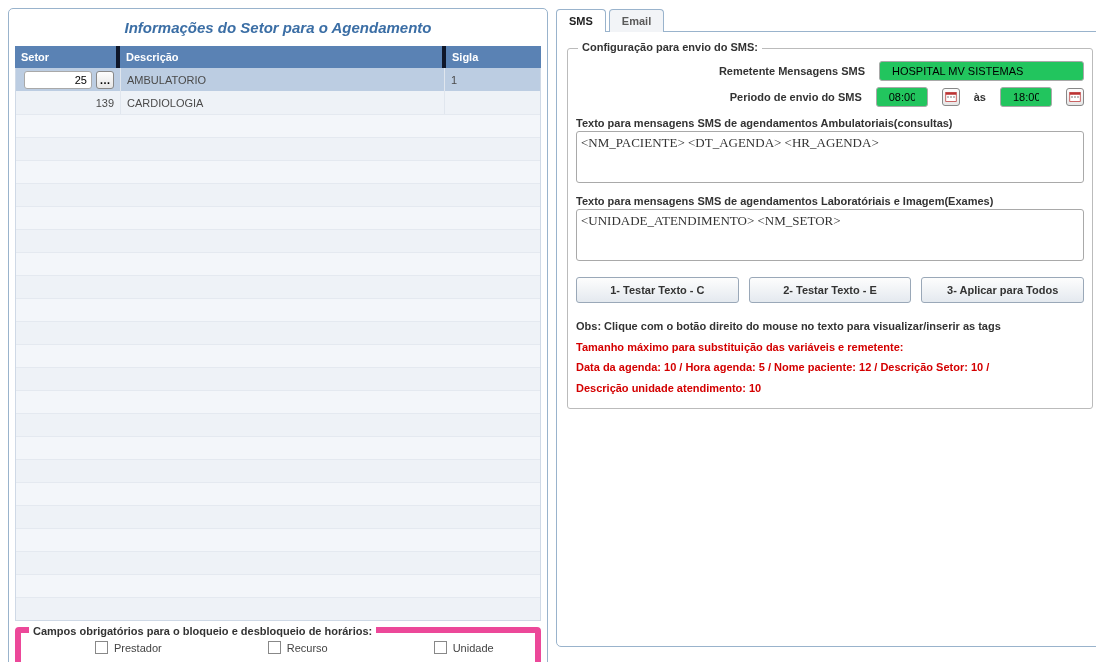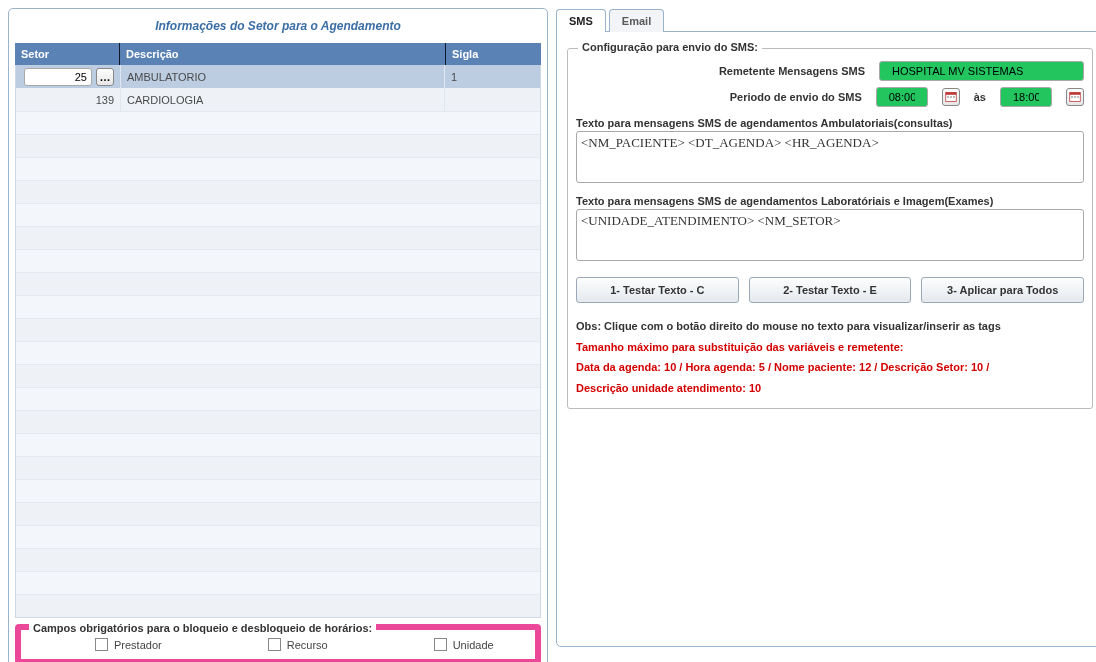--- a/index.html
+++ b/index.html
@@ -1,21 +1,21 @@
 <!DOCTYPE html>
 <html><head>
 <meta charset="utf-8">
 <style>
   * { box-sizing: border-box; font-family: Verdana, Geneva, sans-serif; font-size: 11px; }
   body { margin: 0; padding: 8px; background: #fff; color: #333; }
   .wrap { display: flex; gap: 8px; width: 1096px; }
   .left { width: 540px; border: 1px solid #99b3cc; border-radius: 5px; padding: 4px 6px 6px 6px; display: flex; flex-direction: column; }
-  .left-title { text-align: center; font-style: italic; font-weight: bold; color: #3b6ea5; padding: 6px 0 10px 0; font-size: 12px; }
+  .left-title { text-align: center; font-style: italic; font-weight: bold; color: #3b6ea5; padding: 6px 0 10px 0; font-size: 15px; }
   .grid-head { display: flex; background: #5a82b4; color: #fff; }
-  .gh-cell { padding: 5px 6px; font-weight: bold; border-right: 1px solid #0f172a; }
+  .gh-cell { padding: 5px 6px; font-weight: bold; border-right: 4px solid #0f172a; }
   .gh-setor { width: 105px; }
   .gh-desc { flex: 1; }
   .gh-sigla { width: 95px; border-right: none; }
   .grid-body { flex: 1; border: 1px solid #cfd9e6; border-top: none; background: #eef2f7; overflow: hidden; }
   .grid-row { display: flex; height: 23px; align-items: center; }
   .grid-row.sel { background: #bccde2; }
   .grid-row.alt { background: #f3f6fa; }
   .gc { padding: 0 6px; border-right: 1px solid #e0e6ee; height: 100%; display: flex; align-items: center; }
   .gc-setor { width: 105px; justify-content: flex-end; gap: 4px; }
   .gc-desc { flex: 1; color: #4a4a4a; }

